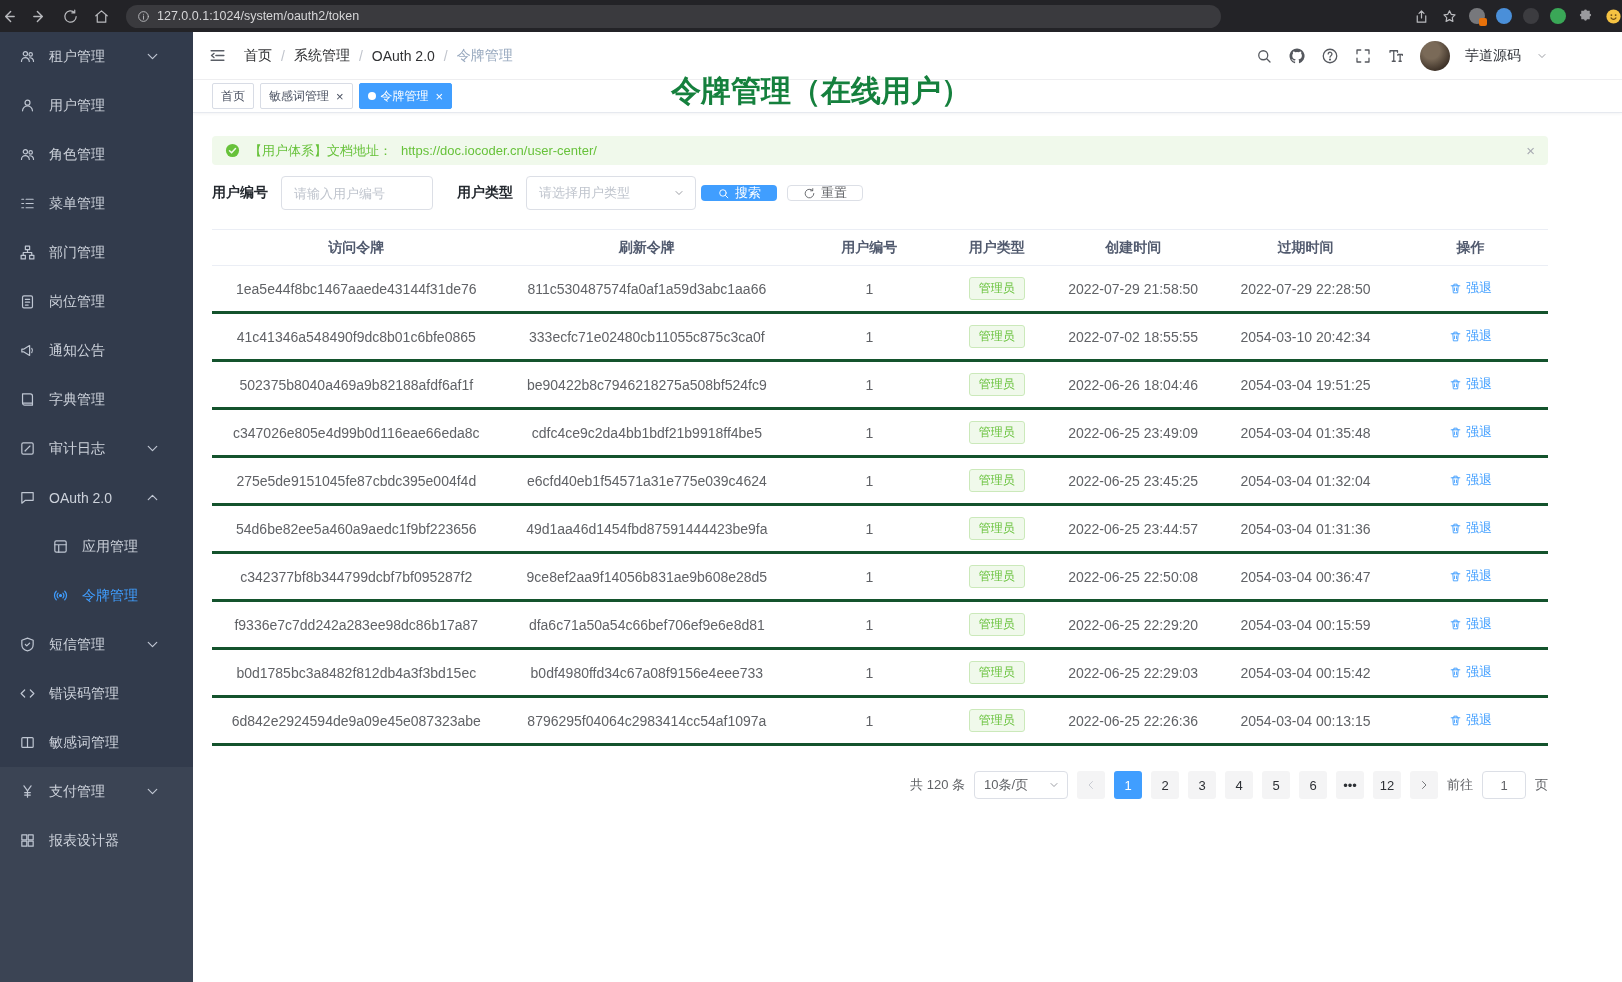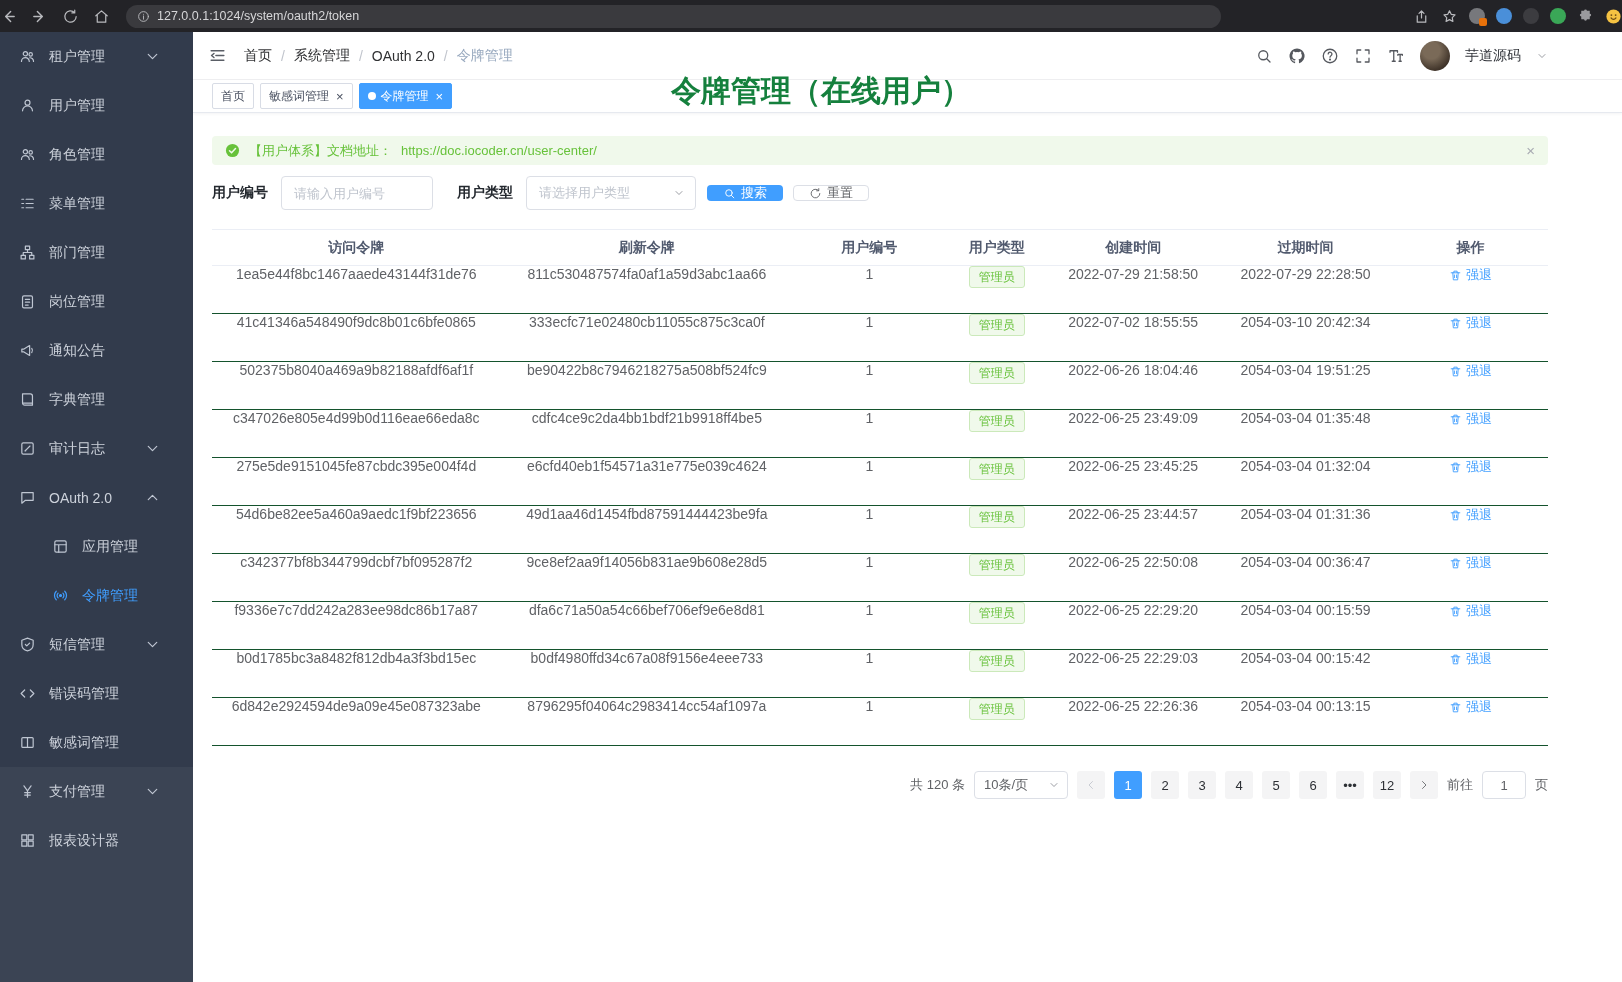--- a/index.html
+++ b/index.html
@@ -63,31 +63,31 @@
 .content{flex:1;padding:23px 74px 0 19px;overflow:hidden}
 .alert{height:29px;background:#f0f9eb;border-radius:4px;display:flex;align-items:center;gap:9px;padding:0 13px;font-size:13px;color:#67c23a;margin-bottom:11px}
 .aicon{width:15px;height:15px;color:#67c23a}
 .alert-link{color:#67c23a;text-decoration:none;cursor:pointer}
 .aclose{margin-left:auto;color:#a8abb2;font-size:15px;cursor:pointer}
 
 .filters{display:flex;align-items:center;margin-bottom:19px;font-size:14px}
 .f-label{font-weight:bold;color:#24292f;margin-right:13px;white-space:nowrap}
 .f-input{width:152px;height:34px;border:1px solid #dcdfe6;border-radius:4px;padding:0 12px;font-size:13px;color:#606266;outline:none;margin-right:24px;font-family:inherit}
 .f-input::placeholder{color:#bfc4cd}
-.f-select{width:170px;height:34px;border:1px solid #dcdfe6;border-radius:4px;display:flex;align-items:center;justify-content:space-between;padding:0 10px 0 12px;font-size:13px;color:#bfc4cd;margin-right:11px;cursor:pointer}
+.f-select{width:170px;height:34px;border:1px solid #dcdfe6;border-radius:4px;display:flex;align-items:center;justify-content:space-between;padding:0 10px 0 12px;font-size:13px;color:#bfc4cd;margin-right:5px;cursor:pointer}
 .btn{height:16px;display:inline-flex;align-items:center;gap:5px;padding:0 15px;border-radius:4px;font-size:13px;cursor:pointer;border:1px solid transparent;font-family:inherit}
 .btn .icon{width:13px;height:13px}
 .btn-primary{background:#409eff;color:#fff;margin-right:10px}
 .btn-plain{background:#fff;border-color:#dcdfe6;color:#606266}
 
 
 .table{width:100%;font-size:14px;color:#606266}
 .t-head{display:flex;border-top:1px solid #ebeef5;border-bottom:1px solid #ebeef5;height:37px;align-items:center}
 .th{color:#515a6e;font-weight:bold}
-.t-row{display:flex;height:48px;align-items:flex-start;border-bottom:1px solid #14532d}
+.t-row{display:flex;height:48px;align-items:center;border-bottom:3px solid #14532d}
 .t-cell{text-align:center;overflow:hidden;white-space:nowrap}
 .c1{width:21.6%}.c2{width:21.9%}.c3{width:11.4%}.c4{width:7.7%}.c5{width:12.7%}.c6{width:13.1%}.c7{width:11.6%}
 .tag{display:inline-block;padding:3px 9px;font-size:12px;line-height:1.2;border-radius:3px;background:#f0f9eb;border:1px solid #cbe9ba;color:#67c23a}
 .op{color:#409eff;font-size:13px;display:inline-flex;align-items:center;gap:4px;cursor:pointer}
 .opic{width:13px;height:13px}
 
 
 .pager{display:flex;align-items:center;justify-content:flex-end;gap:9px;margin-top:25px;font-size:13px;color:#606266}
 .psize{width:94px;height:28px;border:1px solid #dcdfe6;border-radius:4px;display:flex;align-items:center;justify-content:space-between;padding:0 7px 0 9px;cursor:pointer;color:#606266}
 .pages{display:flex;gap:9px}

